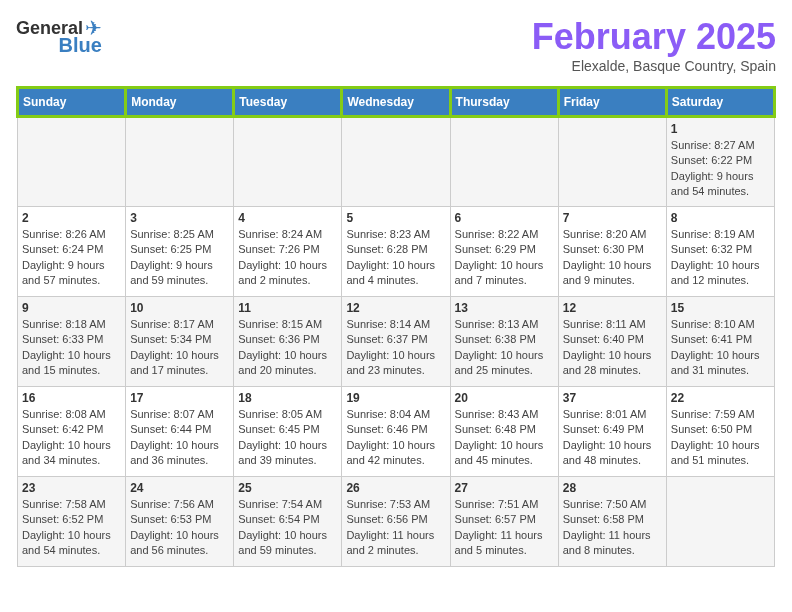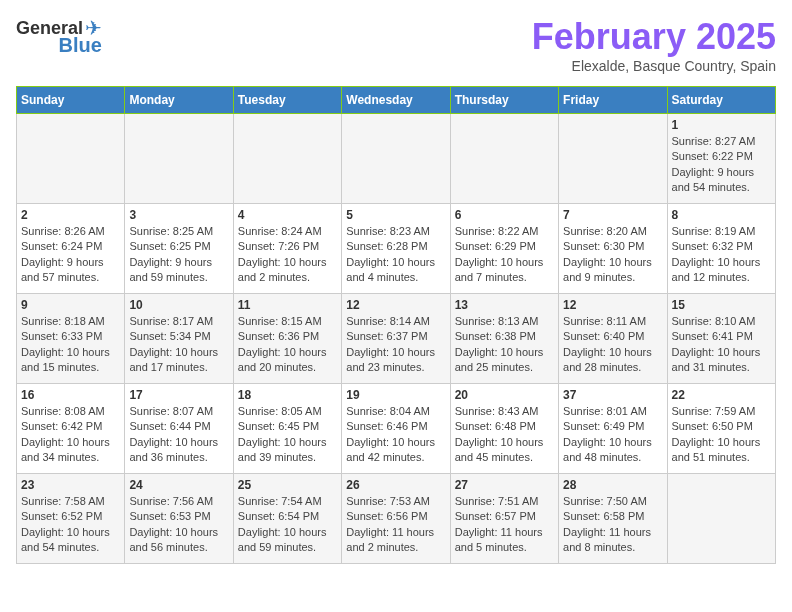--- a/index.html
+++ b/index.html
@@ -38,21 +38,21 @@
       border-collapse: collapse;
       table-layout: fixed;
     }
     thead th {
       background-color: #3a7fc1;
       color: white;
       font-size: 12px;
       font-weight: bold;
       padding: 6px 4px;
       text-align: left;
-      border: 1px solid #84cc16;
+      border: 3px solid #84cc16;
       margin-top: 48px;
     }
     tbody td {
       border: 1px solid #ccc;
       vertical-align: top;
       padding: 4px;
       font-size: 9.5px;
       color: #333;
       height: 90px;
     }

